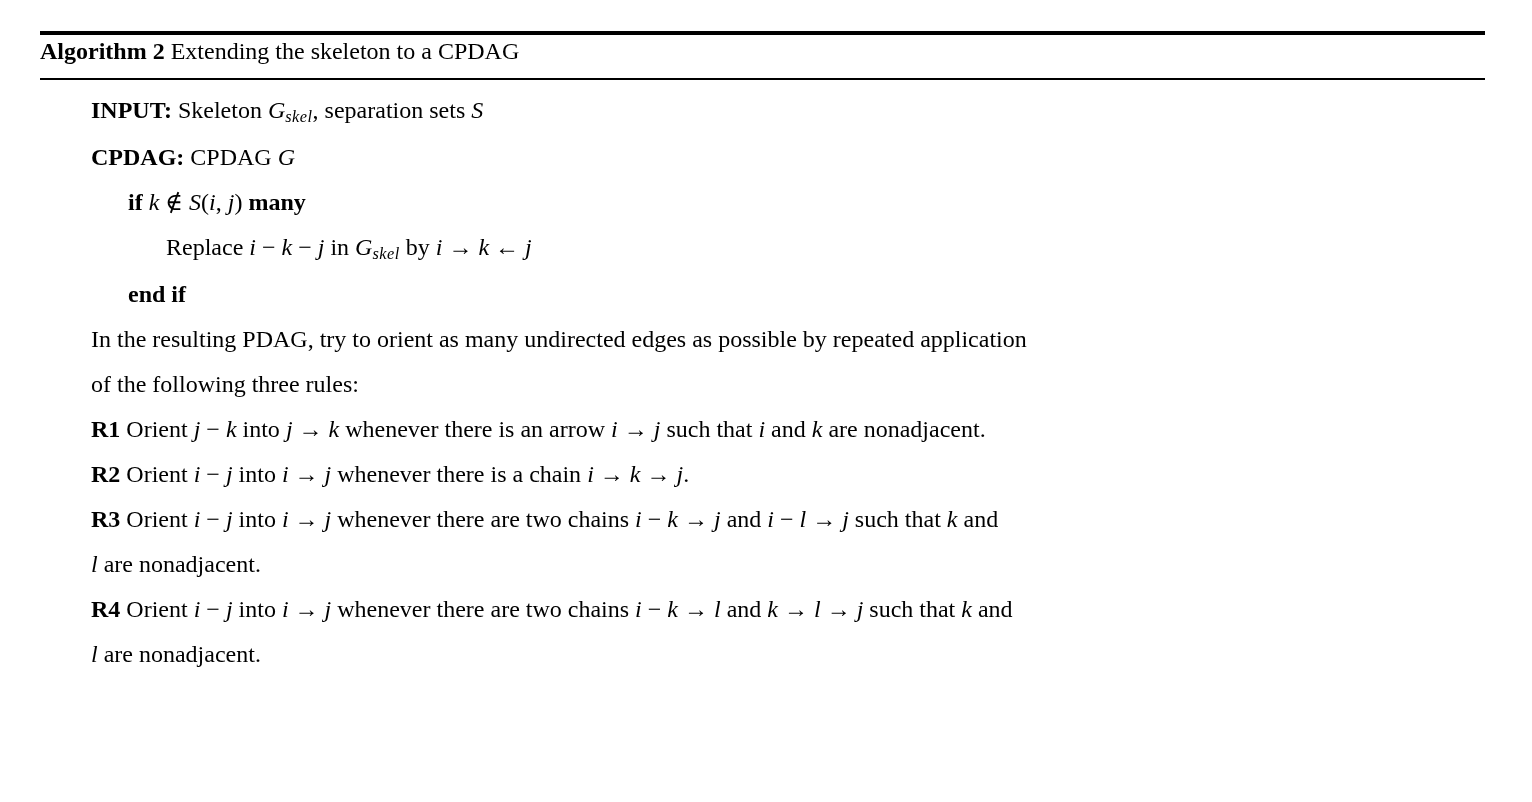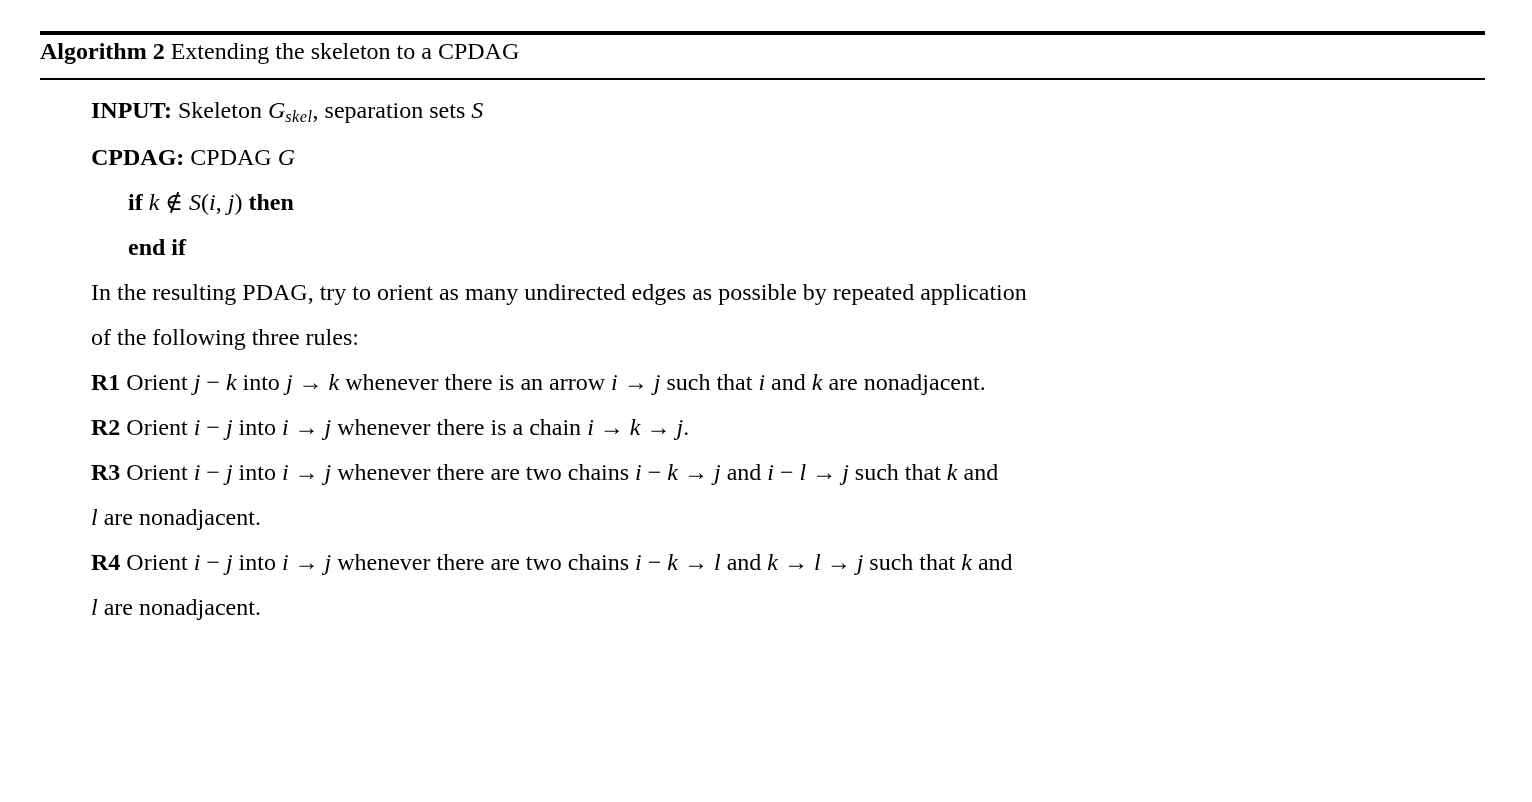--- a/index.html
+++ b/index.html
@@ -60,21 +60,22 @@
 
 <div class="page">
   <div class="rule rule-top"></div>
   <div class="title-line">
     <span class="b">Algorithm 2</span><span> Extending the skeleton to a CPDAG</span>
   </div>
   <div class="rule rule-mid"></div>
   <div class="algo-body" id="algo-body">
       <div class="algo-line ind1"><span class="b">INPUT: </span><span>Skeleton </span><span class="i">G</span><span class="sub">skel</span><span>, separation sets </span><span class="i">S</span></div>
       <div class="algo-line ind1"><span class="b">CPDAG: </span><span>CPDAG </span><span class="i">G</span></div>
-      <div class="algo-line ind2"><span class="b">if </span><span class="i">k</span><span> ∉ </span><span class="i">S</span><span>(</span><span class="i">i</span><span>, </span><span class="i">j</span><span>) </span><span class="b">then</span></div>
+      <div class="algo-line ind2"><span class="b">if </span><span class="i">k</span><span> ∉ </span><span class="i">S</span><span>(</span><span class="i">i</span><span>, </span><span class="i">j</span><span>) </span><span class="b">many</span></div>
+      <div class="algo-line ind3"><span>Replace </span><span class="i">i</span><span> − </span><span class="i">k</span><span> − </span><span class="i">j</span><span> in </span><span class="i">G</span><span class="sub">skel</span><span> by </span><span class="i">i</span><span> → </span><span class="i">k</span><span> ← </span><span class="i">j</span></div>
       <div class="algo-line ind2"><span class="b">end if</span></div>
       <div class="algo-line ind1"><span>In the resulting PDAG, try to orient as many undirected edges as possible by repeated application</span></div>
       <div class="algo-line ind1"><span>of the following three rules:</span></div>
       <div class="algo-line ind1"><span class="b">R1</span><span> Orient </span><span class="i">j</span><span> − </span><span class="i">k</span><span> into </span><span class="i">j</span><span> → </span><span class="i">k</span><span> whenever there is an arrow </span><span class="i">i</span><span> → </span><span class="i">j</span><span> such that </span><span class="i">i</span><span> and </span><span class="i">k</span><span> are nonadjacent.</span></div>
       <div class="algo-line ind1"><span class="b">R2</span><span> Orient </span><span class="i">i</span><span> − </span><span class="i">j</span><span> into </span><span class="i">i</span><span> → </span><span class="i">j</span><span> whenever there is a chain </span><span class="i">i</span><span> → </span><span class="i">k</span><span> → </span><span class="i">j</span><span>.</span></div>
       <div class="algo-line ind1"><span class="b">R3</span><span> Orient </span><span class="i">i</span><span> − </span><span class="i">j</span><span> into </span><span class="i">i</span><span> → </span><span class="i">j</span><span> whenever there are two chains </span><span class="i">i</span><span> − </span><span class="i">k</span><span> → </span><span class="i">j</span><span> and </span><span class="i">i</span><span> − </span><span class="i">l</span><span> → </span><span class="i">j</span><span> such that </span><span class="i">k</span><span> and</span></div>
       <div class="algo-line ind1"><span class="i">l</span><span> are nonadjacent.</span></div>
       <div class="algo-line ind1"><span class="b">R4</span><span> Orient </span><span class="i">i</span><span> − </span><span class="i">j</span><span> into </span><span class="i">i</span><span> → </span><span class="i">j</span><span> whenever there are two chains </span><span class="i">i</span><span> − </span><span class="i">k</span><span> → </span><span class="i">l</span><span> and </span><span class="i">k</span><span> → </span><span class="i">l</span><span> → </span><span class="i">j</span><span> such that </span><span class="i">k</span><span> and</span></div>
       <div class="algo-line ind1"><span class="i">l</span><span> are nonadjacent.</span></div>
     </div>

